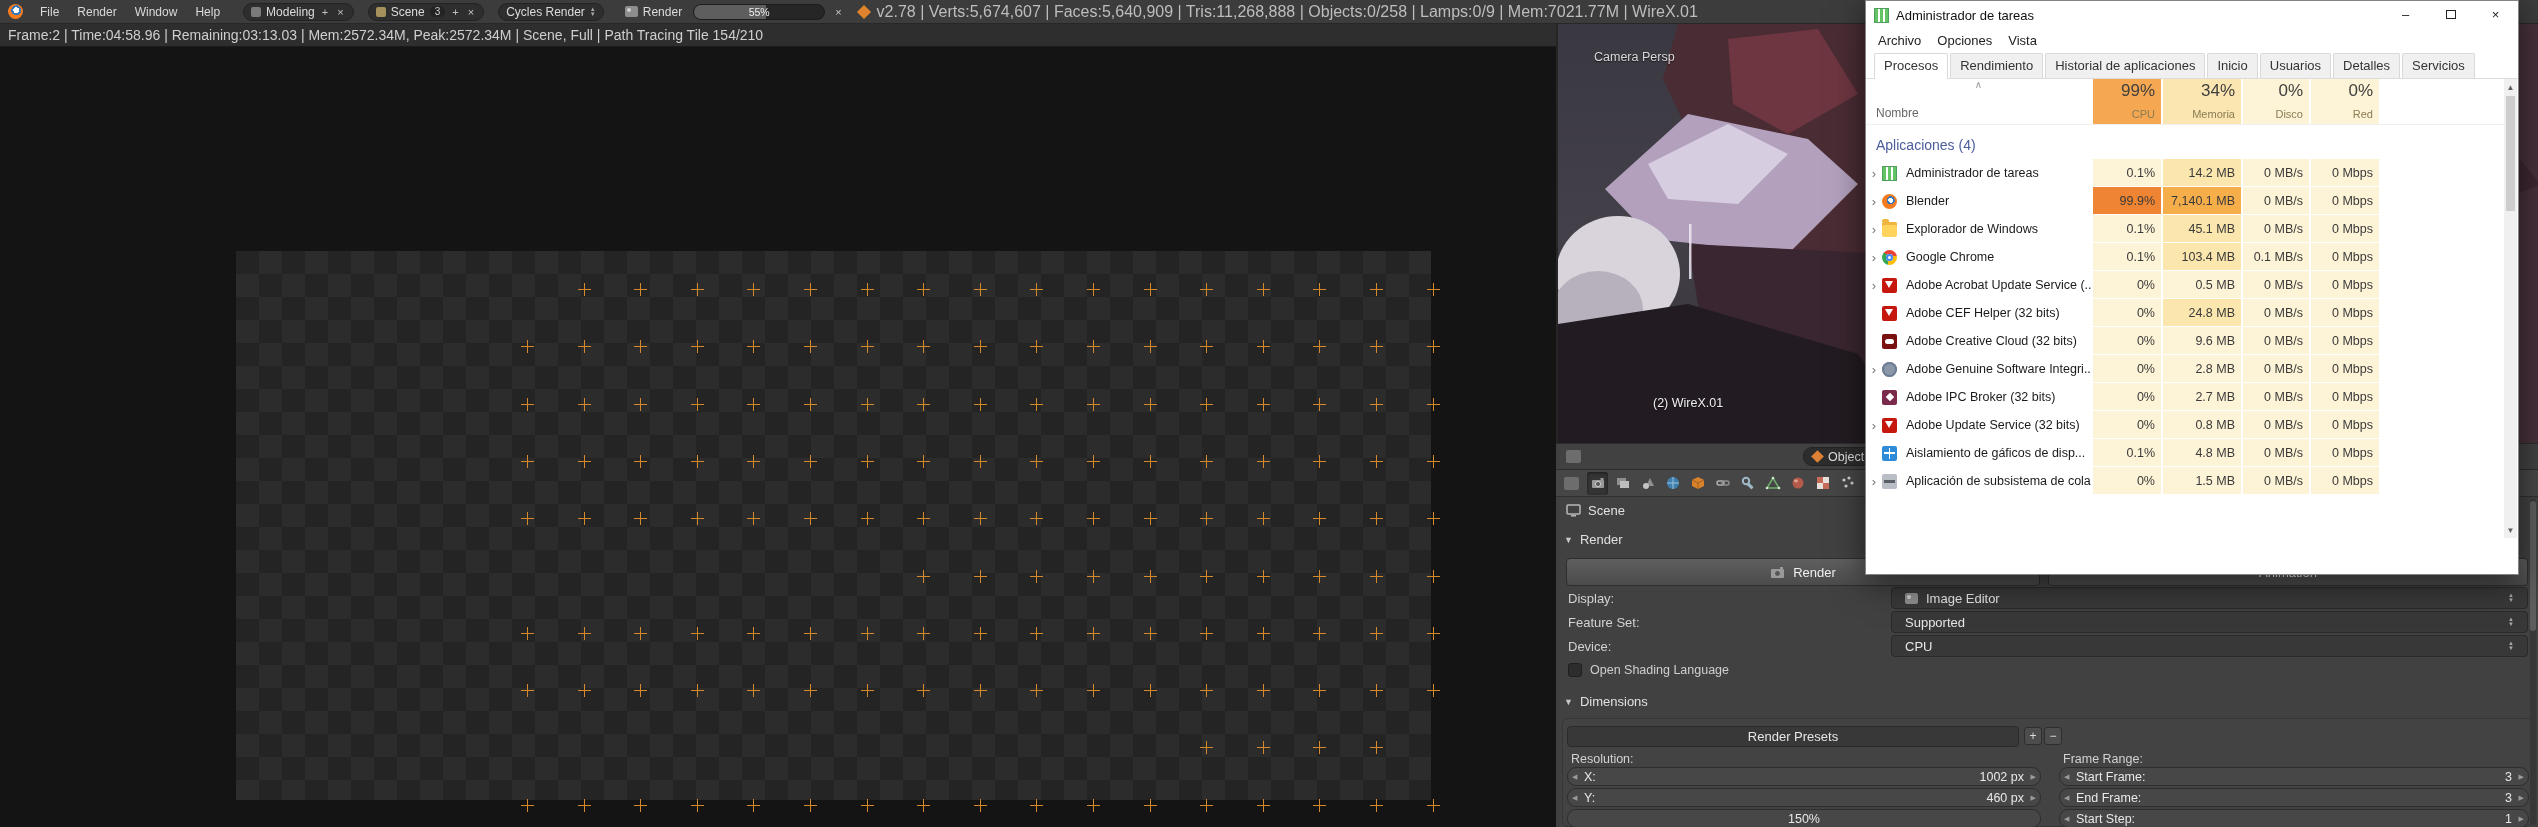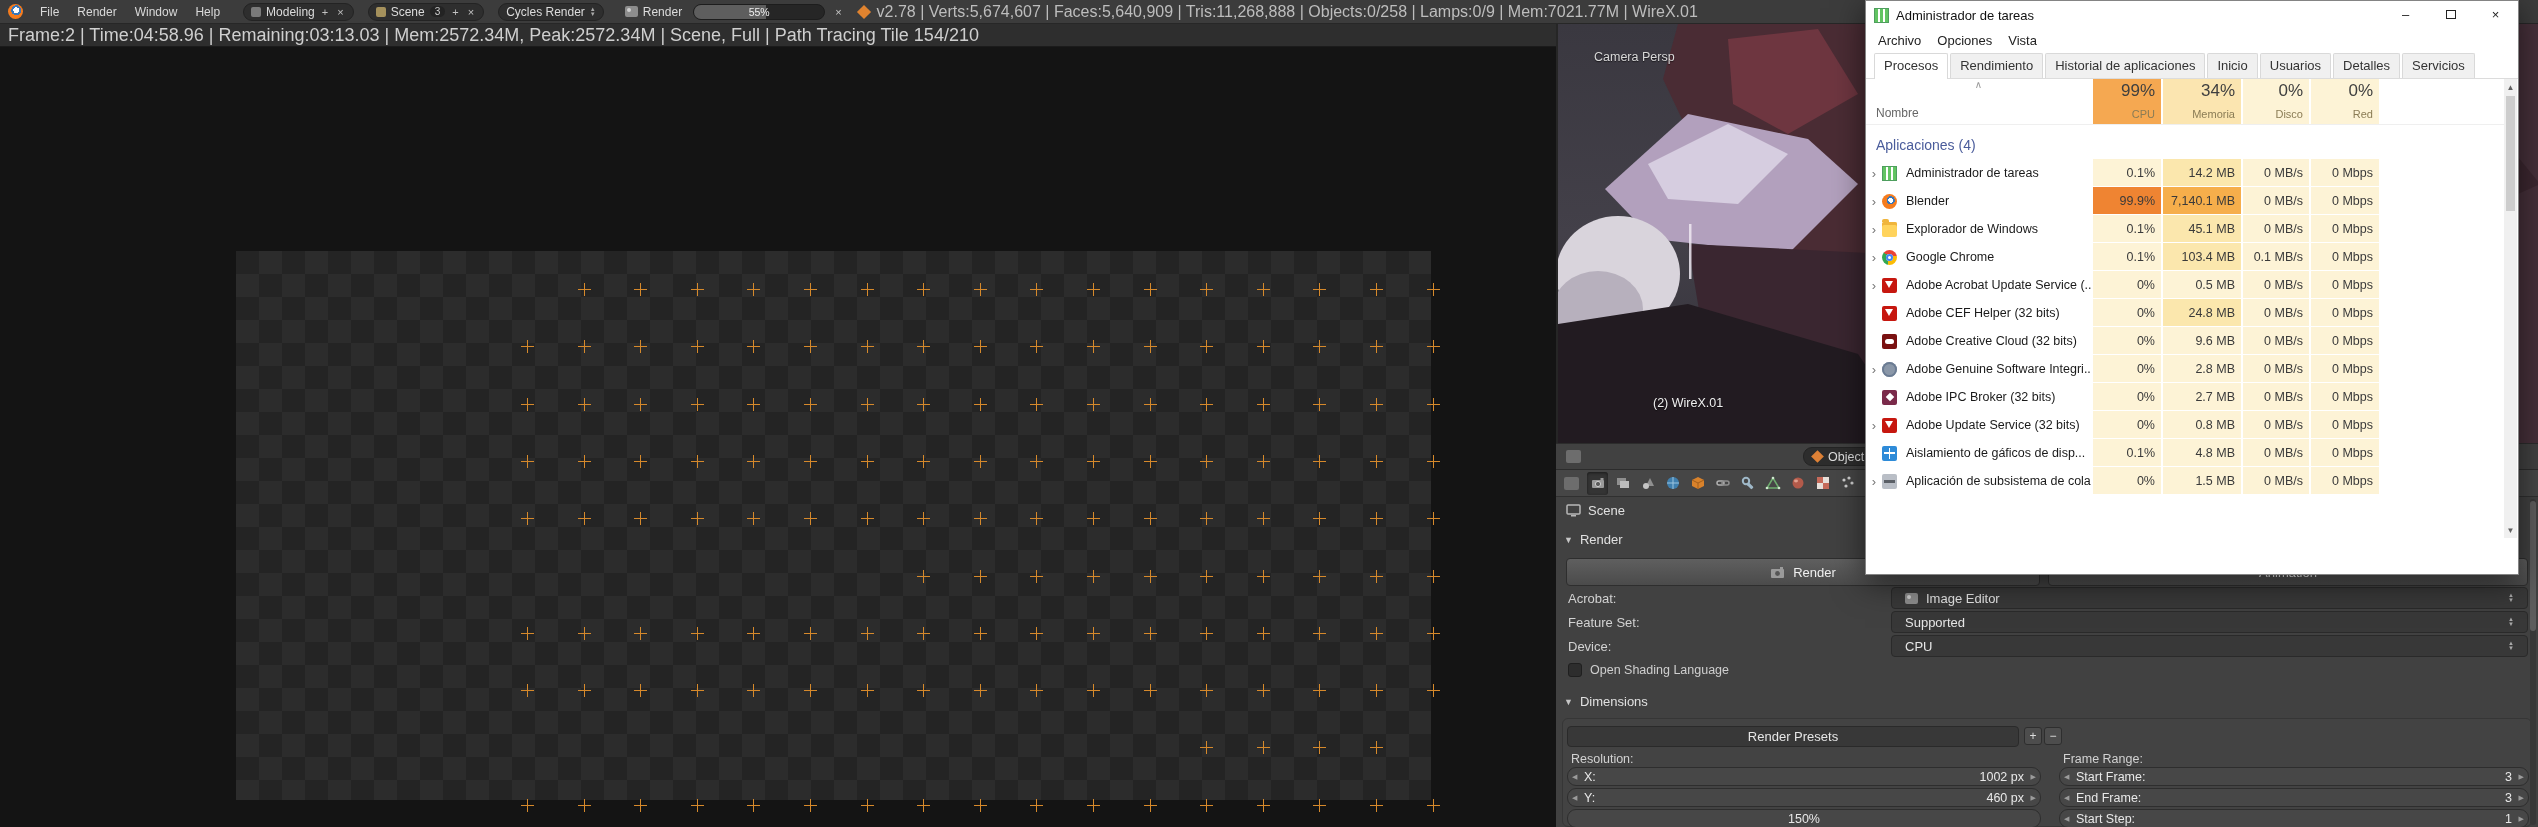--- a/index.html
+++ b/index.html
@@ -17,21 +17,21 @@
 .badge{background:#232323;border-radius:7px;padding:0 5px;font-size:10px;color:#cfcfcf;}
 .mini{color:#c3c3c3;font-size:11px;padding:0 2px;}
 .progress{position:relative;width:132px;height:16px;background:#262626;border:1px solid #1d1d1d;border-radius:8px;margin-left:6px;overflow:hidden;}
 .progress .fill{position:absolute;left:0;top:0;bottom:0;background:#5e5e5e;}
 .progress .ptxt{position:absolute;inset:0;display:flex;align-items:center;justify-content:center;font-size:10.5px;color:#efefef;}
 .cancelx{margin-left:5px;color:#c9c9c9;font-size:11px;}
 .objicon{width:10px;height:10px;background:#e0832f;transform:rotate(45deg);margin:0 8px 0 10px;}
 .stats{color:#bdbdbd;font-size:16px;white-space:nowrap;}
 
 
-#infobar{position:absolute;left:0;top:24px;width:1556px;height:23px;background:#2e2e2e;border-bottom:1px solid #1b1b1b;color:#cfcfcf;font-size:18px;line-height:22px;padding-left:8px;white-space:nowrap;overflow:hidden;}
+#infobar{position:absolute;left:0;top:24px;width:1556px;height:23px;background:#2e2e2e;border-bottom:1px solid #1b1b1b;color:#cfcfcf;font-size:14px;line-height:22px;padding-left:8px;white-space:nowrap;overflow:hidden;}
 
 
 #image-editor{position:absolute;left:0;top:47px;width:1556px;height:780px;background:#141414;overflow:hidden;}
 #checker{position:absolute;left:236px;top:204px;width:1195px;height:549px;background-image:conic-gradient(#2c2c2c 0 25%,#242424 25% 50%,#2c2c2c 50% 75%,#242424 75%);background-size:46px 46px;}
 .rtile{position:absolute;width:13px;height:13px;}
 .rtile::before{content:"";position:absolute;left:0;right:0;top:6px;height:1px;background:var(--tile-color,#d6892b);}
 .rtile::after{content:"";position:absolute;top:0;bottom:0;left:6px;width:1px;background:var(--tile-color,#d6892b);}
 
 
 #viewport{position:absolute;left:1556px;top:24px;width:982px;height:419px;overflow:hidden;border-left:2px solid #262626;}
@@ -475,21 +475,21 @@
           <rect x="1" y="3" width="13" height="9" rx="1" fill="#9a9a9a"></rect>
           <circle cx="7.5" cy="7.5" r="2.4" fill="#555"></circle>
           <rect x="10" y="1" width="3" height="2" fill="#9a9a9a"></rect>
         </svg>
       <span>Render</span>
     </div>
     <div class="pbtn" style="left:492px;top:88px;width:480px;height:28px;">
       <span>Animation</span>
     </div>
 
-    <span class="plabel" style="left:12px;top:121px;">Acrobat:</span>
+    <span class="plabel" style="left:12px;top:121px;">Display:</span>
     <div class="pdrop" style="left:335px;top:117px;width:637px;">
       <span class="micon"></span>
       <span>Image Editor</span>
       <span class="spacer"></span>
       <span class="darr">
           <span>▲</span>
           <span>▼</span>
         </span>
     </div>
 

